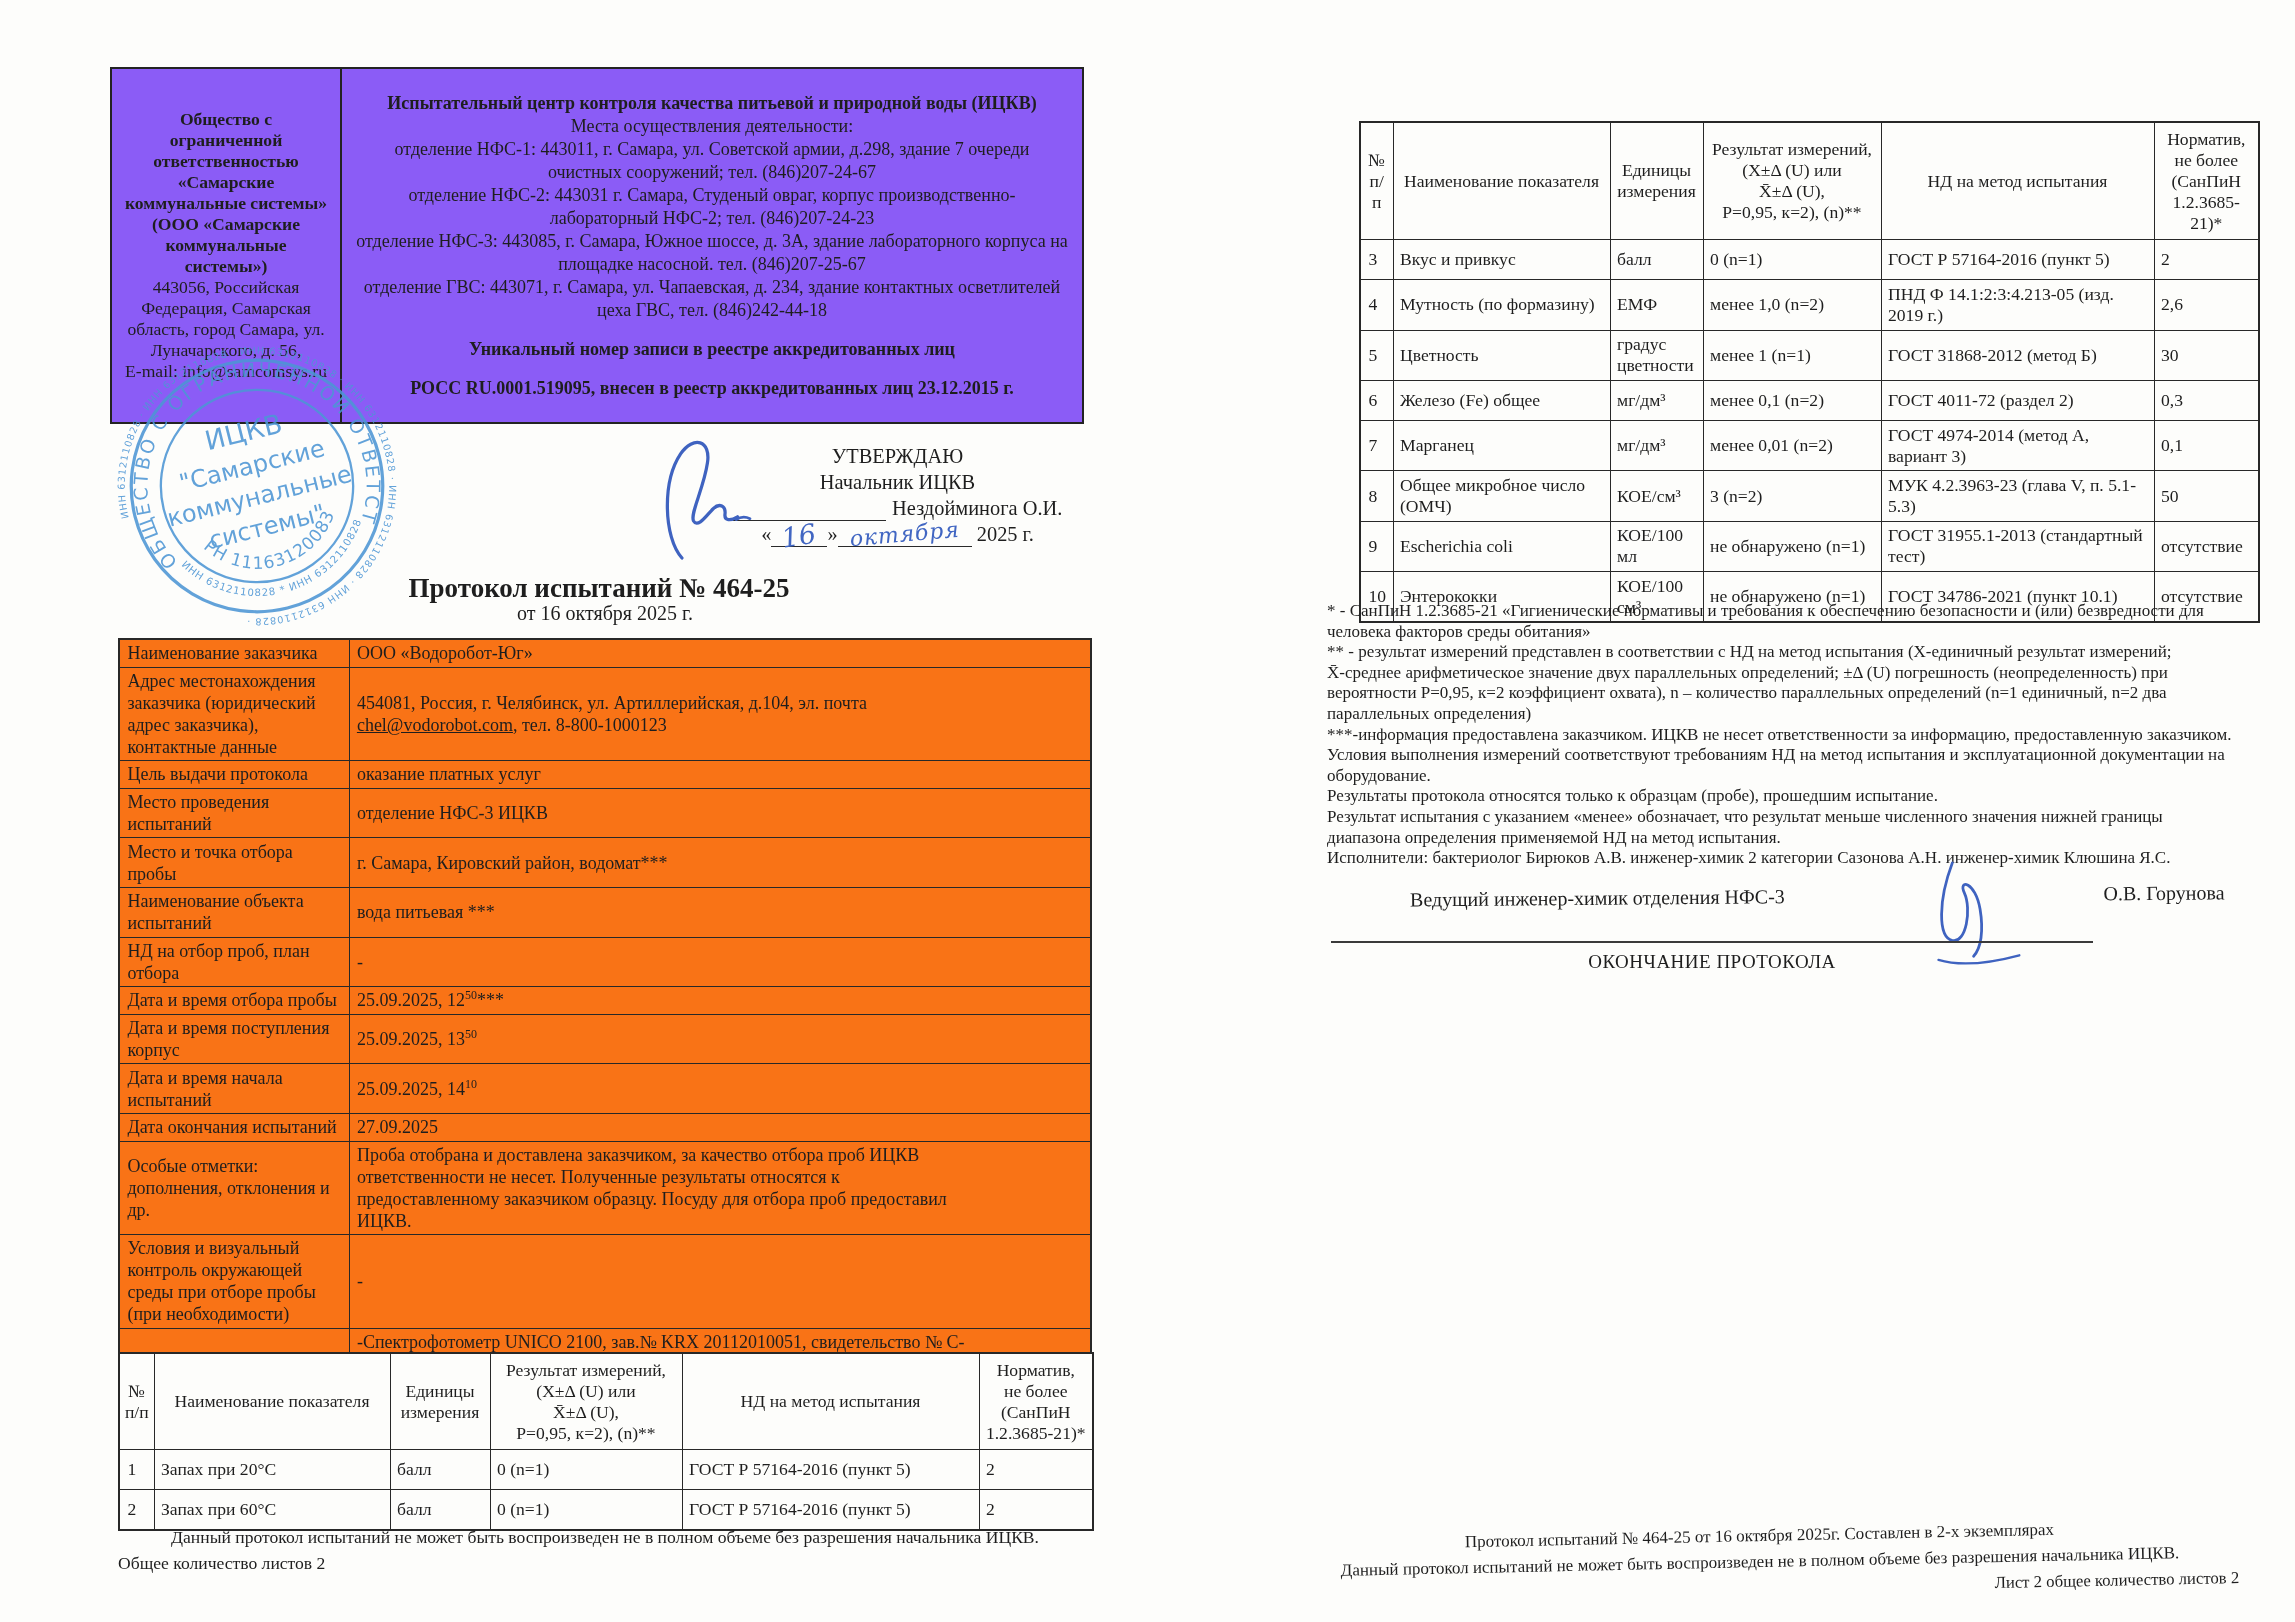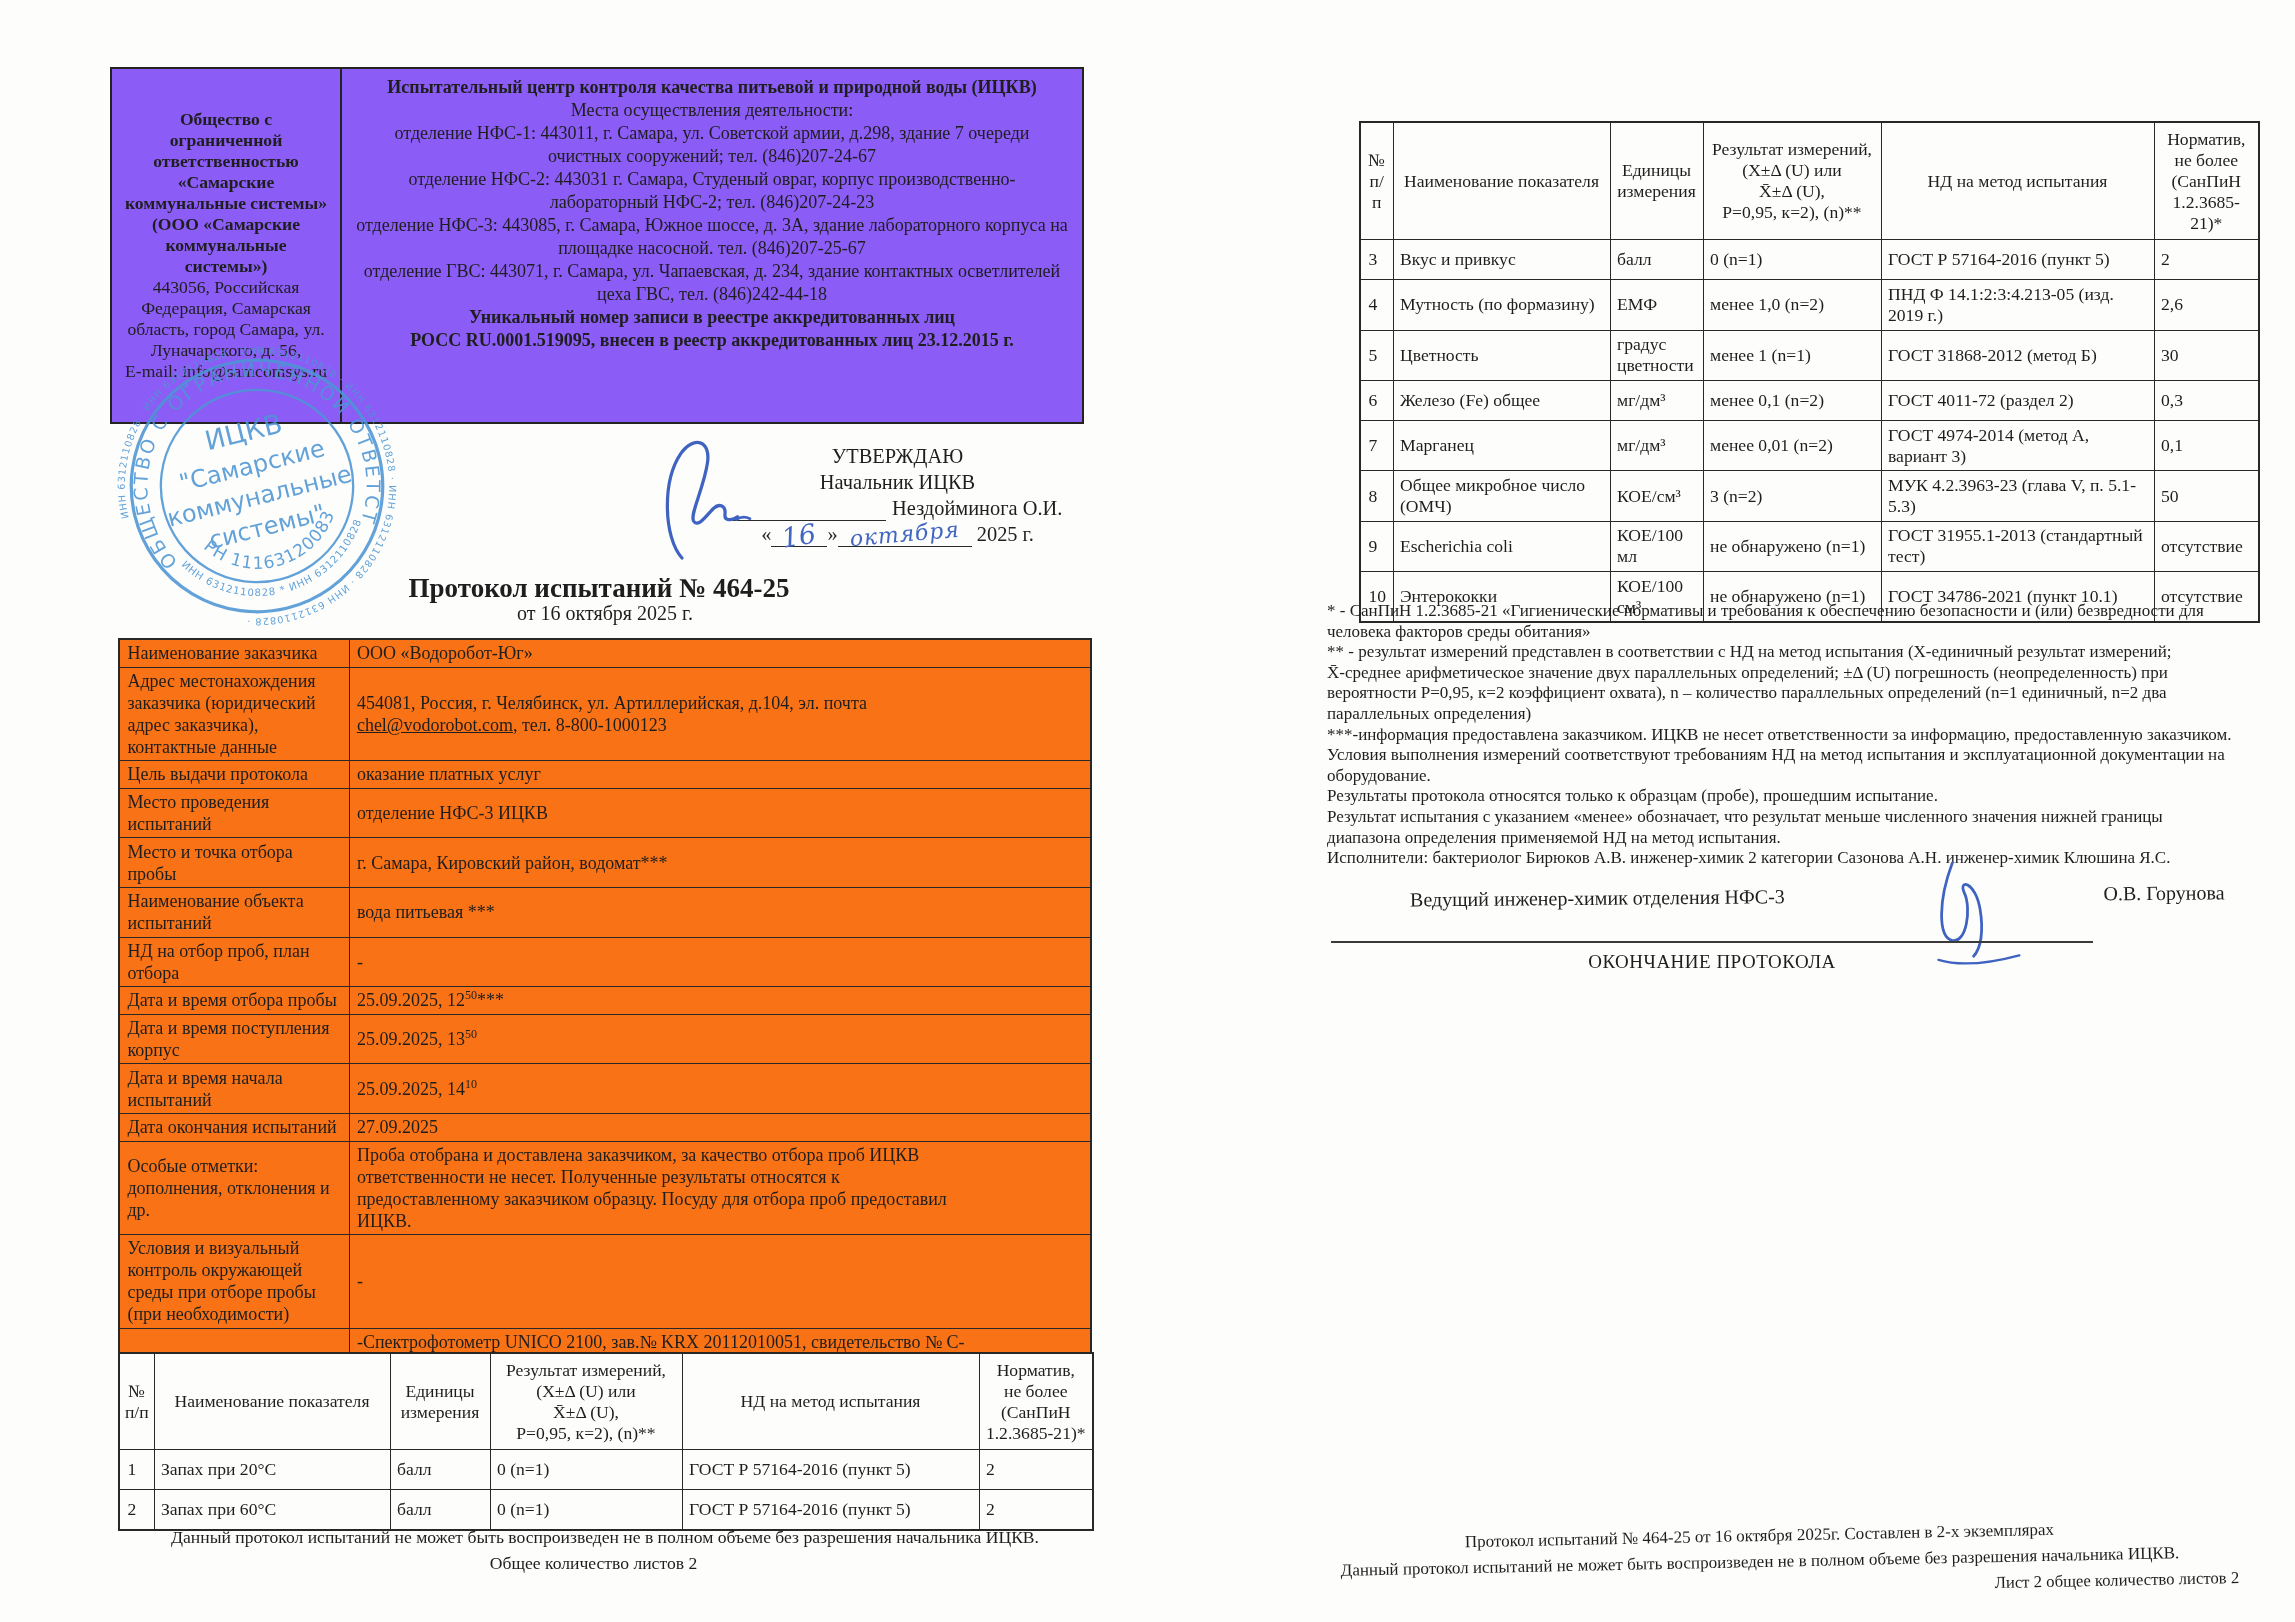--- a/index.html
+++ b/index.html
@@ -21,21 +21,21 @@
   .hdrbox .cellL{
     width:230px;box-sizing:border-box;border-right:2.3px solid #232323;
     padding:6.5px 12px;display:flex;flex-direction:column;justify-content:center;
     text-align:center;font-size:17.6px;line-height:21px;
   }
   .hdrbox .cellL .b{font-weight:bold;}
   .hdrbox .cellR{
     flex:1;box-sizing:border-box;padding:7.4px 14px;
     text-align:center;font-size:18px;line-height:23px;
   }
-  .hdrbox .cellR .b{font-weight:bold;}
+  .hdrbox .cellR .b{font-weight:bold;margin-top:16px;}
 
   
   .approve{left:680px;top:443px;width:435px;font-size:20.4px;line-height:26px;text-align:center;}
   .approve .row3{display:flex;justify-content:center;align-items:flex-end;}
   .sigline{display:inline-block;width:153px;border-bottom:1.9px solid #2a2a2a;height:20.4px;margin-right:6.5px;}
   .blank{display:inline-block;border-bottom:1.9px solid #2a2a2a;height:20.4px;vertical-align:bottom;text-align:center;}
   .blank.day{width:56px;}
   .blank.mon{width:134px;}
   .hand{
     font-family:"DejaVu Serif",serif;font-style:italic;color:#4166c2;
@@ -67,21 +67,21 @@
     font-size:17.6px;line-height:21px;font-weight:normal;text-align:center;
     padding:5.6px 4.6px;vertical-align:middle;
   }
   .rtable td{
     font-size:17.6px;line-height:21px;padding:3.7px 6.5px;vertical-align:middle;height:40px;box-sizing:border-box;
   }
   .rtable td.num{text-align:left;padding-left:7.4px;}
 
   
   .lfoot1{left:118px;top:1527px;width:974px;font-size:17.6px;text-align:center;}
-  .lfoot2{left:118px;top:1553px;width:951px;font-size:17.6px;text-align:center;}
+  .lfoot2{left:118px;top:1553px;width:951px;font-size:17.6px;text-align:left;}
   .fnotes{left:1327px;top:601px;width:953px;font-size:17px;line-height:20.6px;}
   .signoff{left:1359px;top:885px;width:884px;display:flex;font-size:20px;transform:rotate(-0.5deg);}
   .signoff .role{margin-left:51px;}
   .signoff .name{margin-left:auto;margin-right:18.5px;}
   .endrule{left:1331px;top:941px;width:762px;height:2.3px;background:#3a3a3a;}
   .endline{left:1331px;top:951px;width:762px;font-size:19px;text-align:center;letter-spacing:0.5px;}
   .rfoot{left:1272px;top:1523px;width:976px;font-size:17px;line-height:26px;transform:rotate(-1.2deg);}
   .rfoot .r3{text-align:right;padding-right:9.3px;font-size:16.7px;}
 
   .sigsvg path{fill:none;stroke:#3f63c0;stroke-linecap:round;stroke-linejoin:round;}

